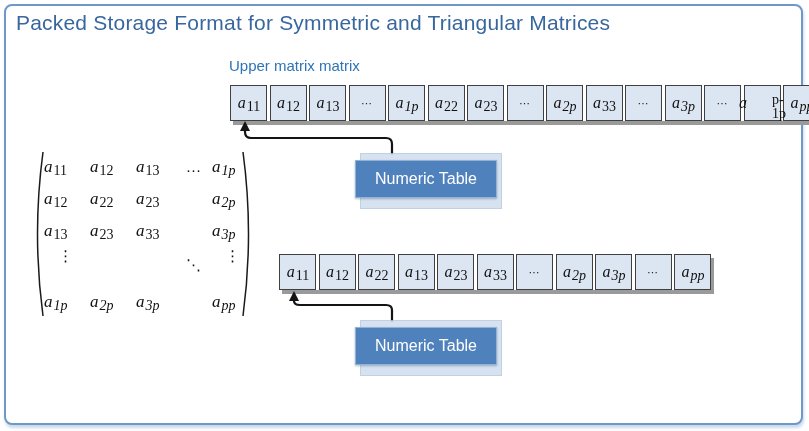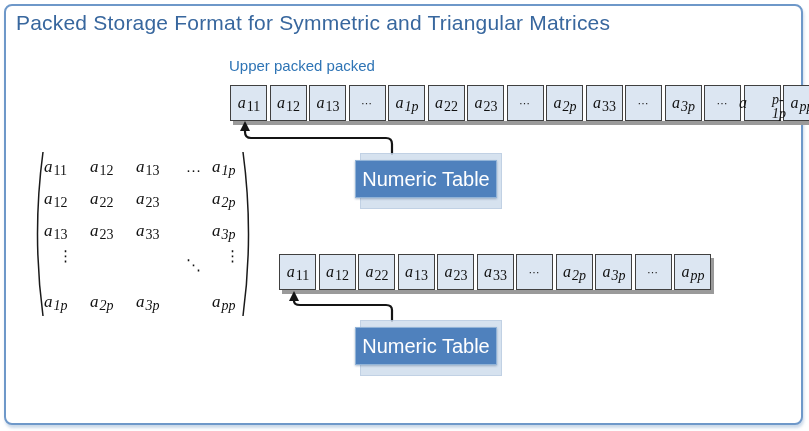--- a/index.html
+++ b/index.html
@@ -25,21 +25,21 @@
          font-family:"Liberation Serif",serif;font-size:17px;color:var(--matrix-text,#111);}
   .mcell{display:flex;align-items:center;justify-content:flex-start;padding-left:2px;}
   .mcell i{font-style:italic;}
   .mcell.vdots{font-size:15px;align-items:flex-start;}
   .mcell.ddots{font-size:15px;align-items:center;justify-content:center;}
   .mcell.hdots{font-size:15px;justify-content:center;letter-spacing:1px;}
   .callout-panel{position:absolute;width:140px;height:54px;background:var(--panel-fill,#cfdded);
                  border:1px solid var(--panel-border,#b7c9e0);opacity:.85;}
   .callout-box{position:absolute;width:140px;height:36px;background:var(--table-fill,#4f81bd);
                border:1px solid var(--table-border,#91b3d7);display:flex;align-items:center;justify-content:center;
-               font-size:20px;color:var(--table-text,#fff);box-shadow:0 1px 2px rgba(60,90,130,.4);}
+               font-size:16px;color:var(--table-text,#fff);box-shadow:0 1px 2px rgba(60,90,130,.4);}
   .arrow-svg{position:absolute;overflow:visible;}
   .arrow-path{fill:none;stroke:var(--arrow,#141414);stroke-width:2.2;stroke-linecap:round;}
   .arrow-head{fill:var(--arrow,#141414);stroke:none;}
   .paren path{fill:none;stroke:#1a1a1a;stroke-width:1.5;}
 </style>
 </head>
 <body>
 
 <div class="frame">
 
@@ -122,21 +122,21 @@
         <div class="mcell">
           <i>a</i>
           <sub style="font-style: italic;">pp</sub>
         </div>
       </div>
     <svg class="paren" style="left:210px" width="16" height="170" viewBox="0 0 16 170">
         <path d="M3,3 Q14,85 3,167"></path>
       </svg>
   </div>
 
-  <div class="seclabel" style="left:223px;top:51px">Upper packed packed</div>
+  <div class="seclabel" style="left:223px;top:51px">Upper matrix matrix</div>
   <div class="row" style="left:224px;top:79px">
       <div class="cell">
         <i>a</i>
         <sub>11</sub>
       </div>
       <div class="cell">
         <i>a</i>
         <sub>12</sub>
       </div>
       <div class="cell">
@@ -166,21 +166,21 @@
         <sub>33</sub>
       </div>
       <div class="cell dots">⋯</div>
       <div class="cell">
         <i>a</i>
         <sub style="font-style: italic;">3p</sub>
       </div>
       <div class="cell dots">⋯</div>
       <div class="cell">
         <i>a</i>
-        <sub style="font-style: italic; padding-left: 24px;">p-1p</sub>
+        <sub style=" padding-left: 24px;">p-1p</sub>
       </div>
       <div class="cell">
         <i>a</i>
         <sub style="font-style: italic;">pp</sub>
       </div>
     </div>
 
   <svg class="arrow-svg" style="left:231px;top:111px" width="170" height="48" viewBox="0 0 170 48">
     <path class="arrow-path" d="M155,37 V27 Q155,21 149,21 H14 Q8,21 8,15 V13"></path>
     <polygon class="arrow-head" points="8,4 3,14 13,14"></polygon>

